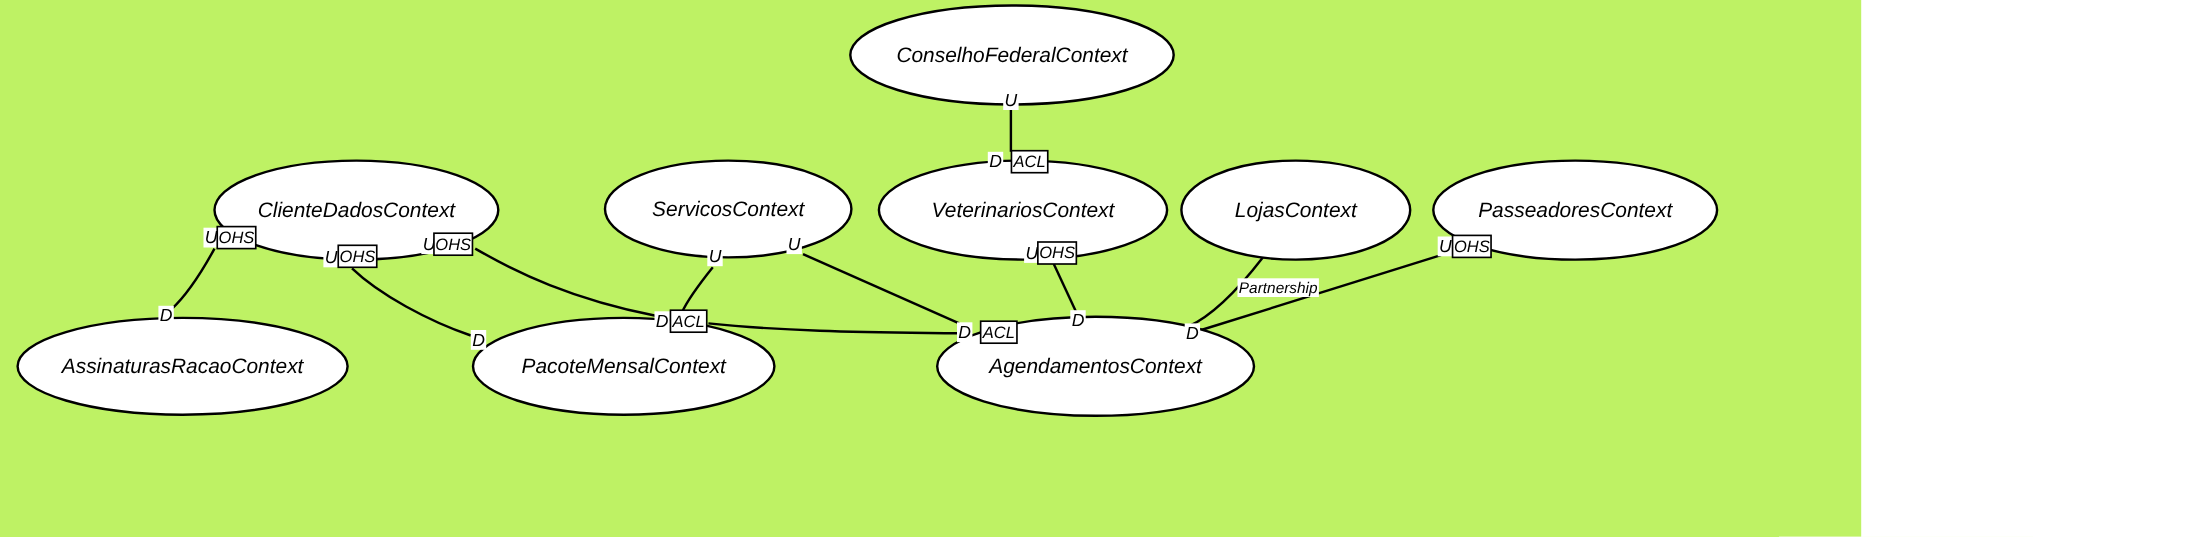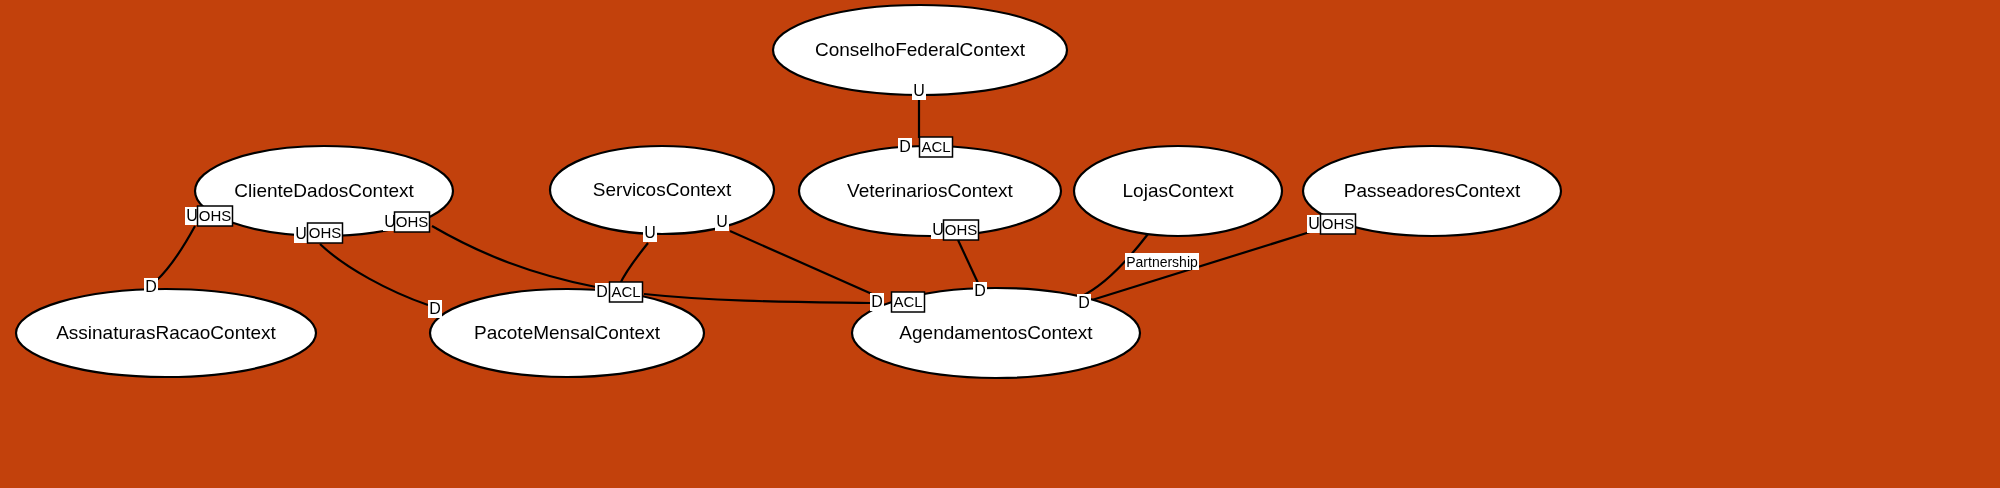--- a/index.html
+++ b/index.html
@@ -2,24 +2,25 @@
 <html><head>
 <meta charset="utf-8">
 <style>
   html, body {
     margin: 0;
     padding: 0;
     background: #ffffff;
   }
   #canvas {
     position: relative;
-    width: 2000px;
+    width: 1692px;
     height: 488px;
-    background: #c2410c;
-    font-family: "Liberation Sans", sans-serif;
+    background: #bef264;
+    font-family: "Liberation Sans", sans-serif;
+    font-style: italic;
   }
   svg { display: block; }
   .node-ellipse {
     fill: #ffffff;
     stroke: #000000;
     stroke-width: 2.2;
   }
   .edge-path {
     fill: none;
     stroke: #000000;

